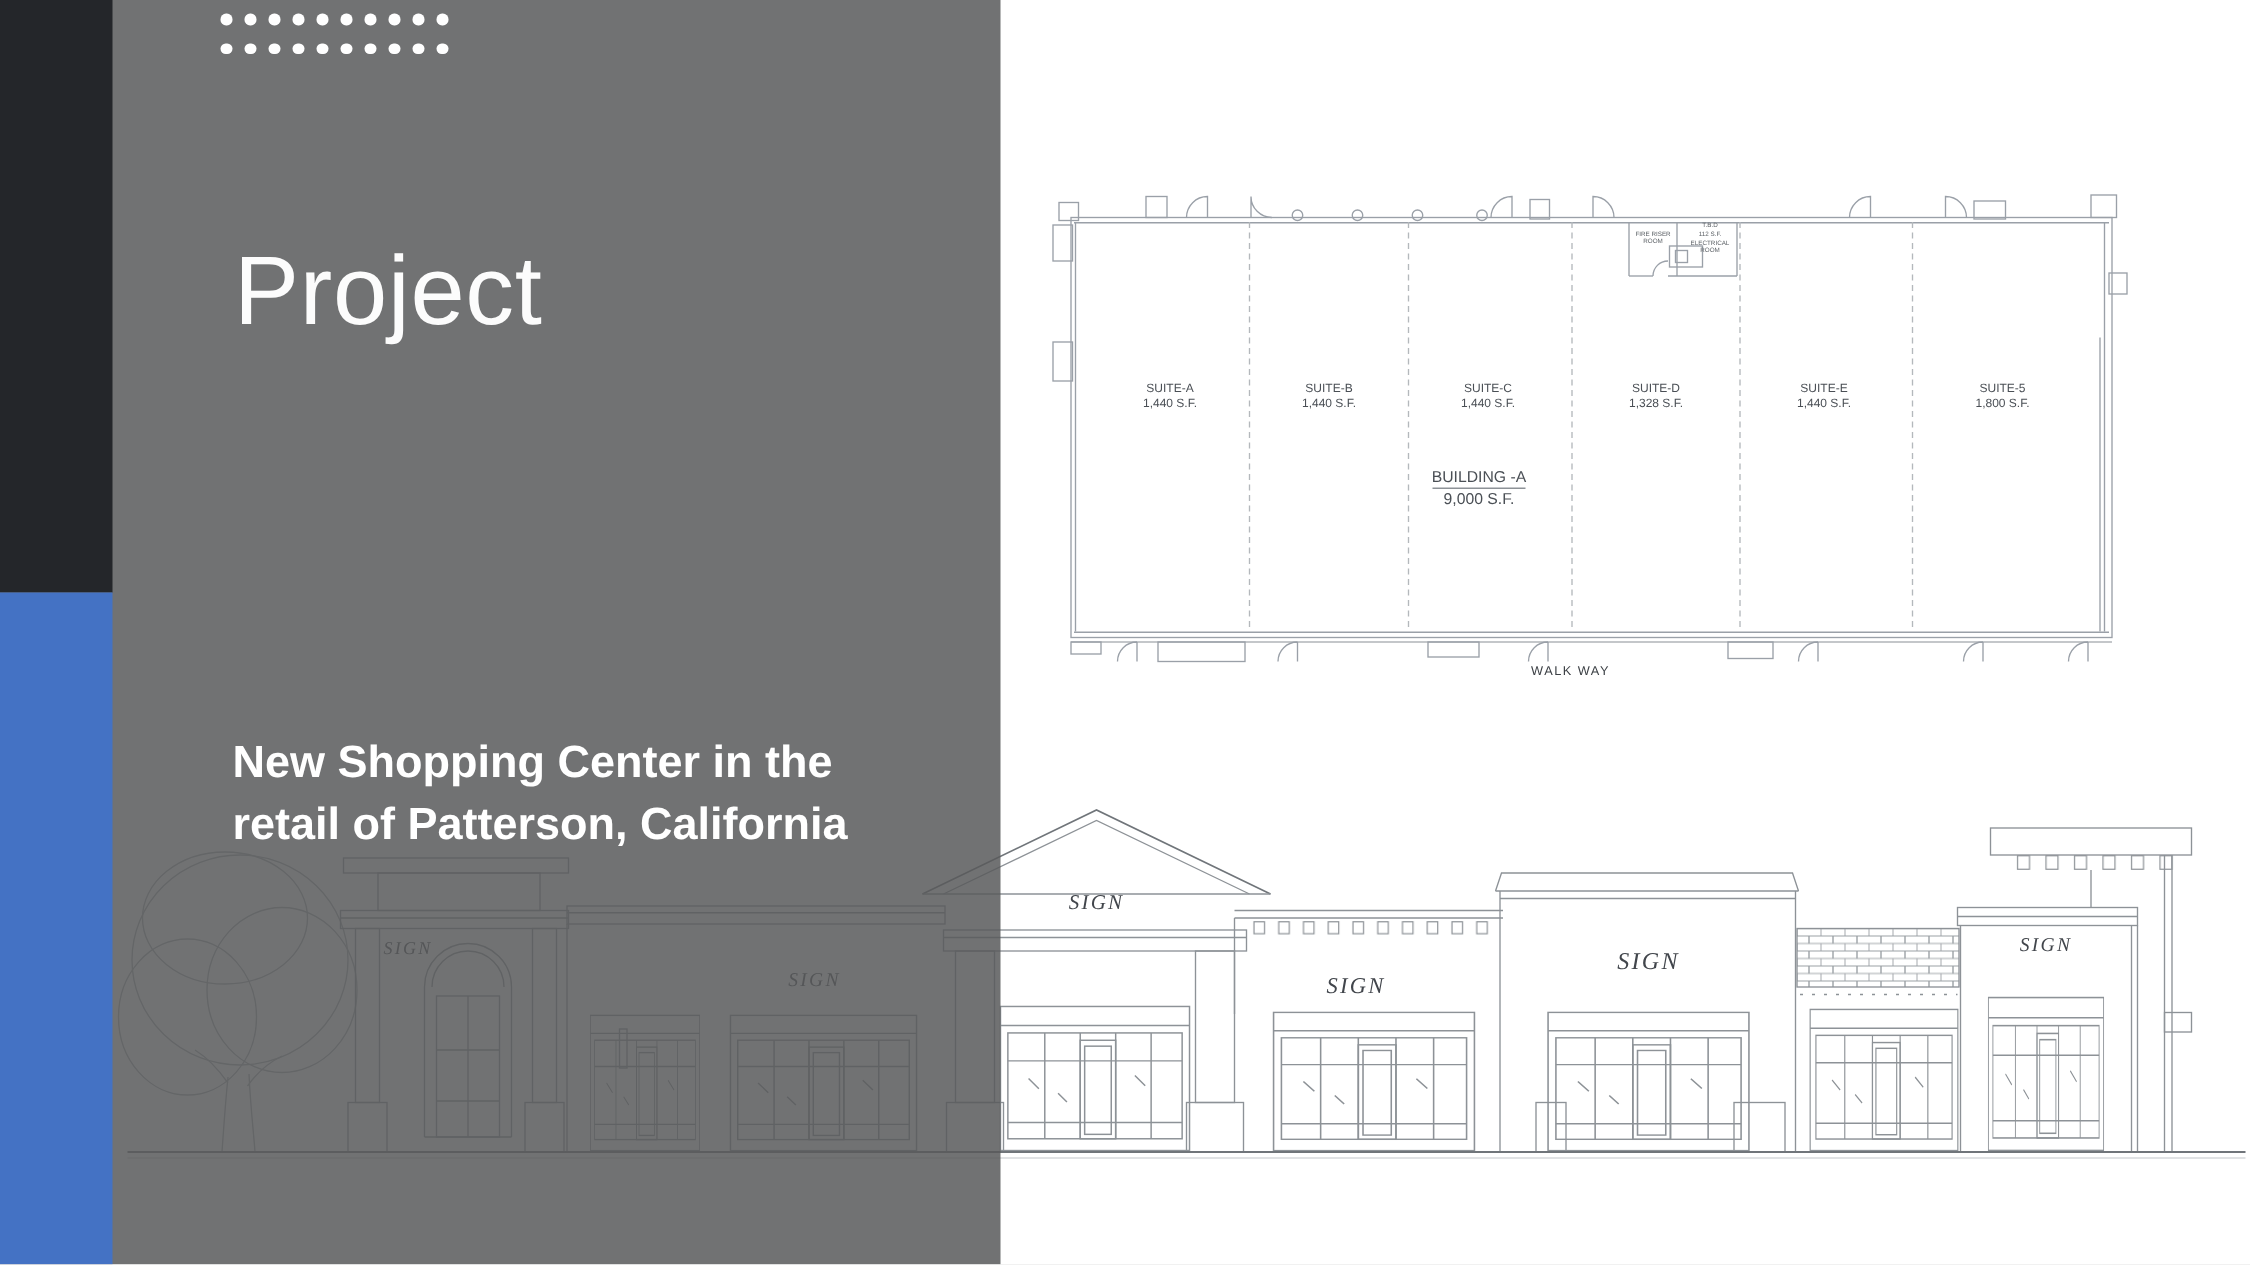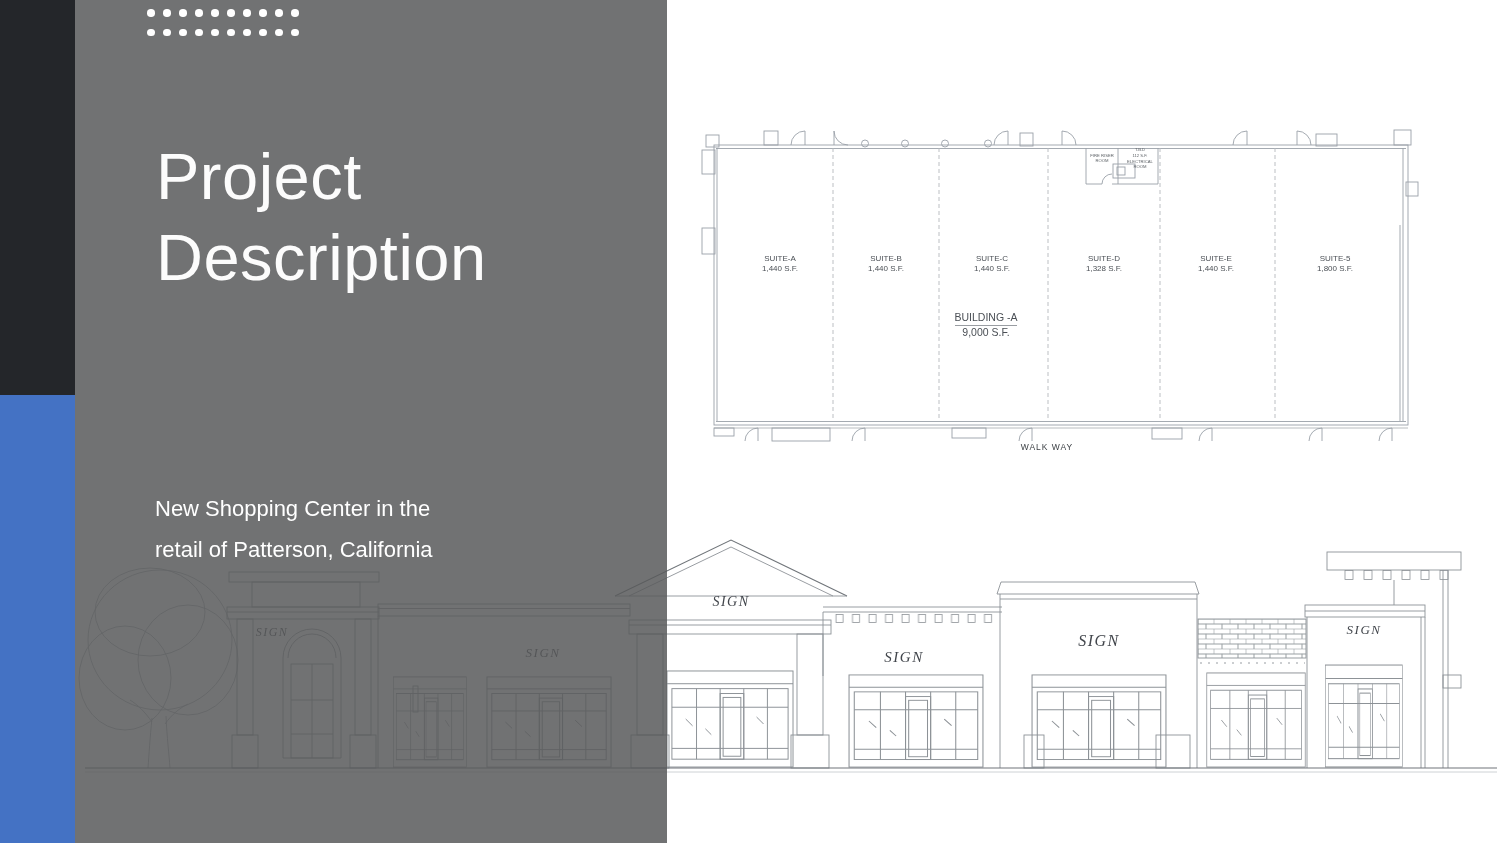--- a/index.html
+++ b/index.html
@@ -4,25 +4,25 @@
 <style>
   html,body{margin:0;padding:0;background:#e8e8e8;}
   .slide{position:relative;width:1500px;height:843px;background:#ffffff;overflow:hidden;
          font-family:"Liberation Sans",sans-serif;}
   svg.drawings{position:absolute;left:0;top:0;}
   .overlay{position:absolute;left:0;top:0;width:667px;height:843px;background:rgba(88,89,91,0.85);}
   .bar-dark{position:absolute;left:0;top:0;width:75px;height:395px;background:#24262a;}
   .bar-blue{position:absolute;left:0;top:395px;width:75px;height:448px;background:#4472c4;}
   .dots{position:absolute;left:147px;top:9px;display:grid;row-gap:12px;}
   .dot{width:7.5px;height:7.5px;border-radius:50%;background:#ffffff;}
-  .title{position:absolute;left:156px;top:136px;color:#fcfcfc;font-size:65px;font-weight:300;
+  .title{position:absolute;left:156px;top:153px;color:#fcfcfc;font-size:65px;font-weight:300;
          line-height:81px;letter-spacing:.5px;}
   .title div{white-space:nowrap;}
-  .body-text{position:absolute;left:155px;top:489px;color:#ffffff;font-size:22px;
-         line-height:40.5px;font-weight:400;}
+  .body-text{position:absolute;left:155px;top:489px;color:#ffffff;font-size:30px;
+         line-height:40.5px;font-weight:700;}
   .body-text div{white-space:nowrap;}
   
   .fp-label{font-family:"Liberation Sans",sans-serif;font-size:8px;fill:#4a4f55;text-anchor:middle;}
   .fp-big{font-family:"Liberation Sans",sans-serif;font-size:10.5px;fill:#4a4f55;text-anchor:middle;}
   .fp-tiny{font-family:"Liberation Sans",sans-serif;font-size:4.2px;fill:#5a5f64;text-anchor:middle;}
   .fp-walk{font-family:"Liberation Sans",sans-serif;font-size:8.5px;fill:#3c4045;text-anchor:middle;letter-spacing:1px;}
   .sign{font-family:"Liberation Serif",serif;font-style:italic;fill:#42464c;text-anchor:middle;letter-spacing:1.5px;}
 </style>
 </head>
 <body>
@@ -278,21 +278,20 @@
       <span class="dot"></span>
       <span class="dot"></span>
       <span class="dot"></span>
       <span class="dot"></span>
       <span class="dot"></span>
       <span class="dot"></span>
     </div>
 
   <h1 class="title" style="margin:0;">
     <div>Project</div>
-    <div>Description</div>
   </h1>
 
   <div class="body-text">
     <div>New Shopping Center in the</div>
     <div>retail of Patterson, California</div>
   </div>
 
 </div>
 
 </body></html>

